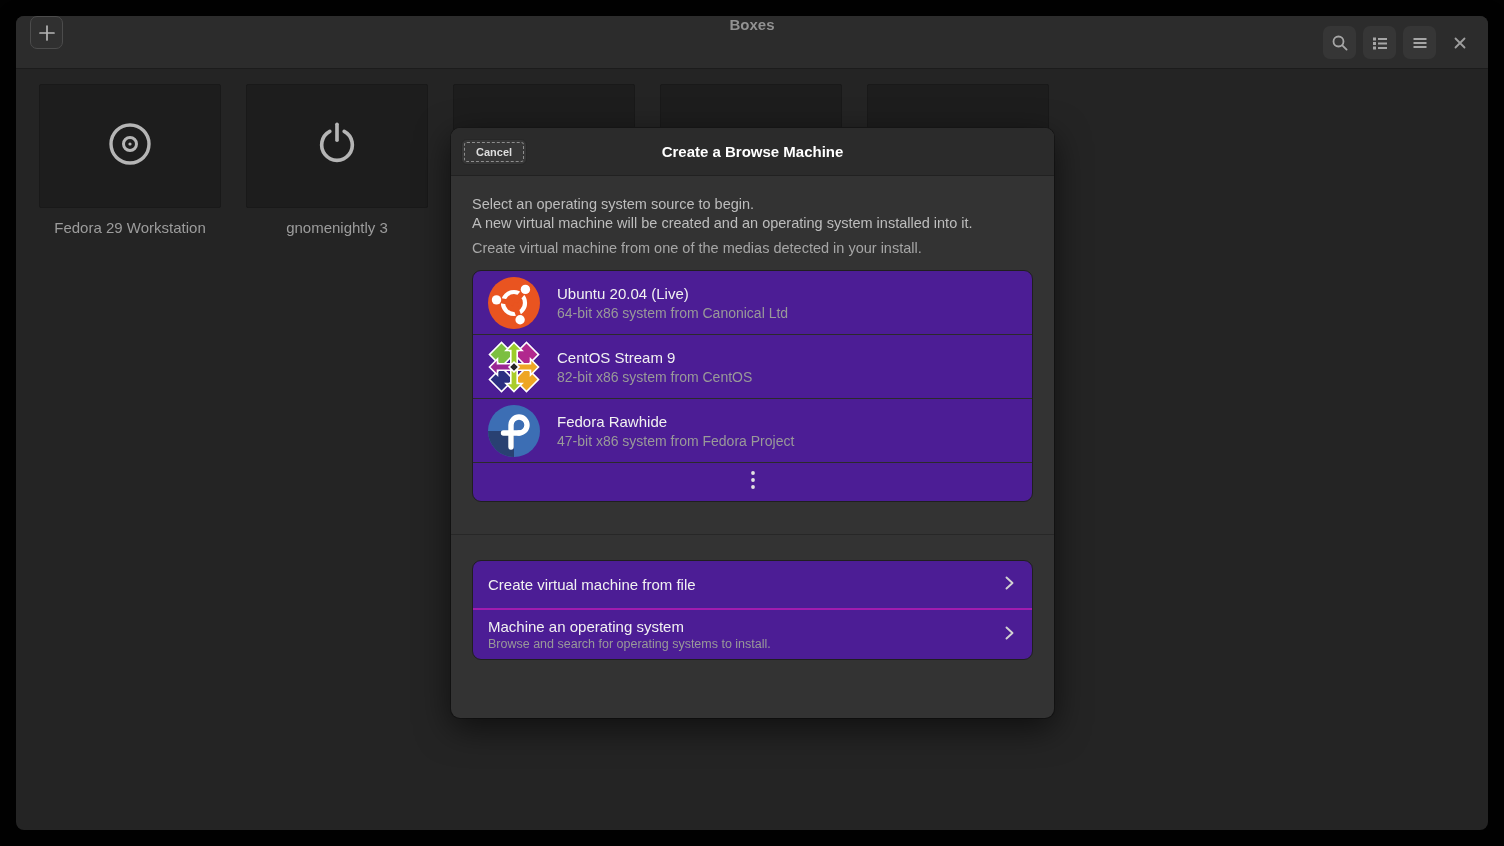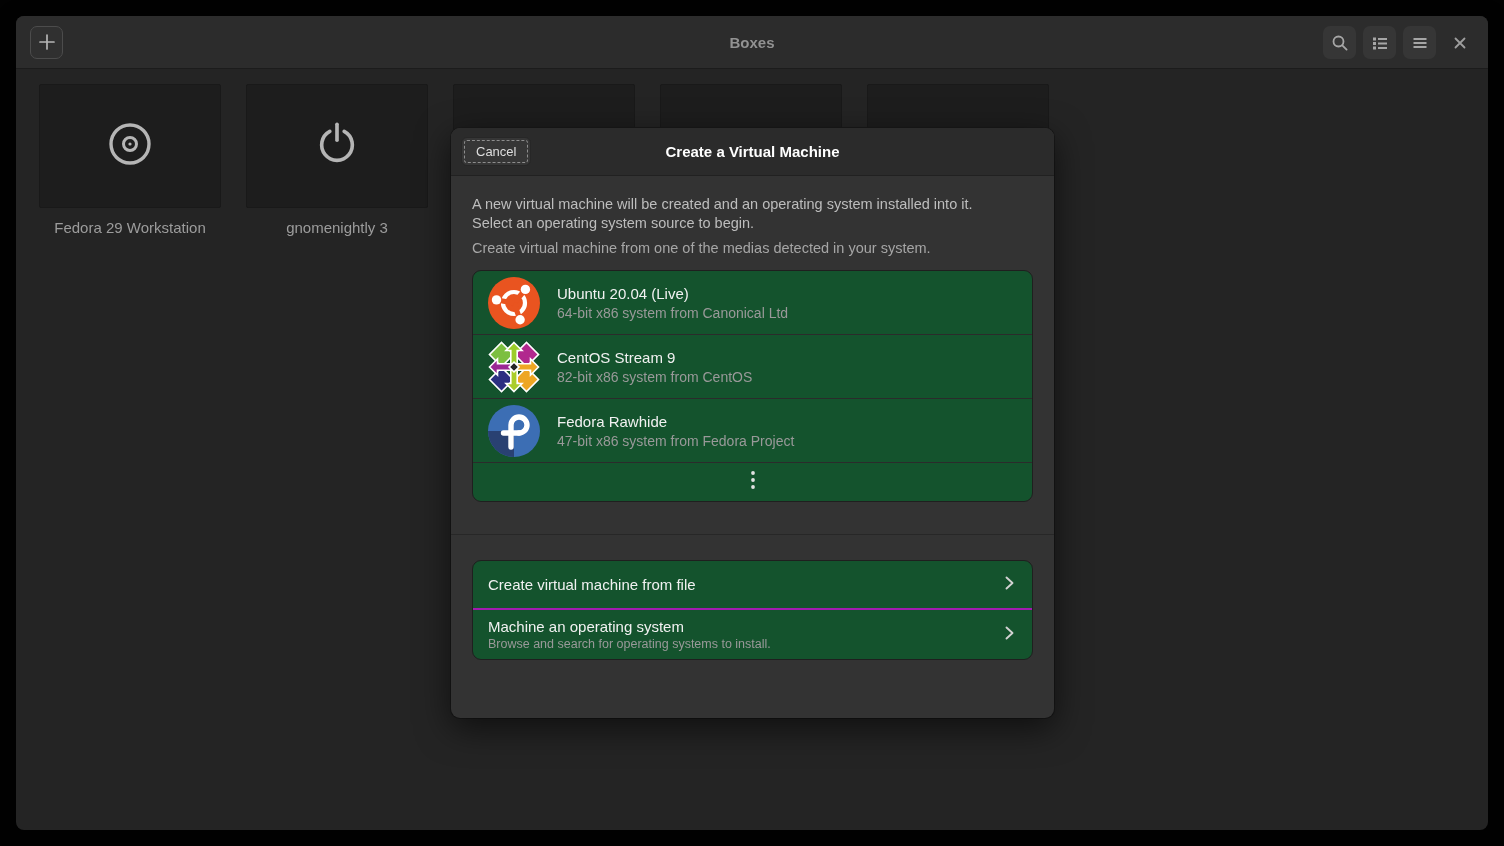--- a/index.html
+++ b/index.html
@@ -4,21 +4,21 @@
 <style>
   * { margin:0; padding:0; box-sizing:border-box; }
   body { background:#000; font-family:"Liberation Sans","DejaVu Sans",sans-serif; }
   .stage { position:relative; width:1504px; height:846px; background:#020202; overflow:hidden; }
 
   
   .window { position:absolute; left:16px; top:16px; width:1472px; height:814px;
             background:#242424; border-radius:8px; overflow:hidden;
             box-shadow:0 3px 18px rgba(0,0,0,.65); }
   .headerbar { position:relative; height:53px; background:#2c2c2c;
-               border-bottom:1px solid #1c1c1c; display:flex; align-items:center; padding:0 14px; }
+               border-bottom:1px solid #1c1c1c; display:flex; padding:0 14px; }
   .hb-title { position:absolute; left:0; right:0; text-align:center; color:#929292;
               font-weight:bold; font-size:15px; pointer-events:none; }
   .hb-btn { width:33px; height:33px; border-radius:7px; display:flex; align-items:center;
             justify-content:center; background:#363636; cursor:default; }
   .hb-btn.new { background:#303030; border:1px solid #4c4c4c; }
   .hb-right { position:absolute; right:12px; top:10px; display:flex; gap:7px; align-items:center; }
   .hb-btn.flat { background:transparent; }
   .hb-btn svg { display:block; }
 
   
@@ -31,29 +31,29 @@
 
   
   .dialog { position:absolute; left:435px; top:112px; width:603px; height:590px;
             background:#333333; border-radius:9px; overflow:hidden; display:flex;
             flex-direction:column; box-shadow:0 10px 34px rgba(0,0,0,.6), 0 0 0 1px #1a1a1a; }
   .dlg-header { position:relative; flex:0 0 48px; background:#2b2b2b;
                 border-bottom:1px solid #212121; display:flex; align-items:center; padding:0 10px; }
   .dlg-title { position:absolute; left:0; right:0; text-align:center; color:#ffffff;
                font-weight:bold; font-size:15px; pointer-events:none; }
   .cancel-btn { position:relative; z-index:1; padding:6px 14px; background:#363636;
-                border:1px solid #272727; border-radius:6px; color:#dedede; font-size:13px;
+                border:1px solid #272727; border-radius:6px; color:#dedede; font-size:11px;
                 outline:1px dashed #8d8d8d; outline-offset:-4px; cursor:default;
-                font-family:inherit; }
+                font-family:inherit;font-weight:bold; }
   .dlg-body { flex:1; padding:19px 21px 24px; display:flex; flex-direction:column; }
   .intro { color:#bdbdbd; font-size:14.5px; line-height:18.5px; }
   .sec-heading { margin-top:18px; color:#ffffff; font-weight:bold; font-size:14.5px; }
   .sec-sub { margin-top:8px; color:#a6a6a6; font-size:14.5px; }
 
-  .card { background:#14532d; border:1px solid #1f1f1f; border-radius:9px; overflow:hidden; }
+  .card { background:#4c1d95; border:1px solid #1f1f1f; border-radius:9px; overflow:hidden; }
   .sources-card { margin-top:14px; }
   .source-row { height:64px; display:flex; align-items:center; padding:0 15px;
                 border-bottom:1px solid #2b2b2b; cursor:default; }
   .source-row:last-child { border-bottom:none; }
   .logo { width:52px; height:52px; flex:0 0 52px; margin-right:17px; }
   .row-text { display:flex; flex-direction:column; }
   .row-name { color:#f1f1f1; font-size:15px; }
   .row-desc { color:#999999; font-size:14px; margin-top:3px; }
   .more-row { height:38px; display:flex; align-items:center; justify-content:center; cursor:default; }
 
@@ -160,31 +160,31 @@
         <div class="tile-label"></div>
       </div>
       <div class="tile">
         <div class="tile-box"></div>
         <div class="tile-label"></div>
       </div>
     </div>
 
     <div class="dialog">
       <div class="dlg-header">
-        <div class="dlg-title">Create a Virtual Machine</div>
+        <div class="dlg-title">Create a Browse Machine</div>
         <button class="cancel-btn">Cancel</button>
       </div>
 
       <div class="dlg-body">
         <div class="intro">
+          <div>Select an operating system source to begin.</div>
           <div>A new virtual machine will be created and an operating system installed into it.</div>
-          <div>Select an operating system source to begin.</div>
-        </div>
-
-        <div class="sec-sub">Create virtual machine from one of the medias detected in your system.</div>
+        </div>
+
+        <div class="sec-sub">Create virtual machine from one of the medias detected in your install.</div>
 
         <div class="card sources-card">
 
           <div class="source-row">
             <span class="logo">
               <svg width="52" height="52" viewBox="0 0 52 52">
                 <circle cx="26" cy="26" r="26" fill="#e95420"></circle>
                 <circle cx="26" cy="26" r="11" fill="none" stroke="#ffffff" stroke-width="4.2"></circle>
                 <g stroke="#e95420" stroke-width="5.2">
                   <path d="M26 26 L38.9 10.7"></path>

